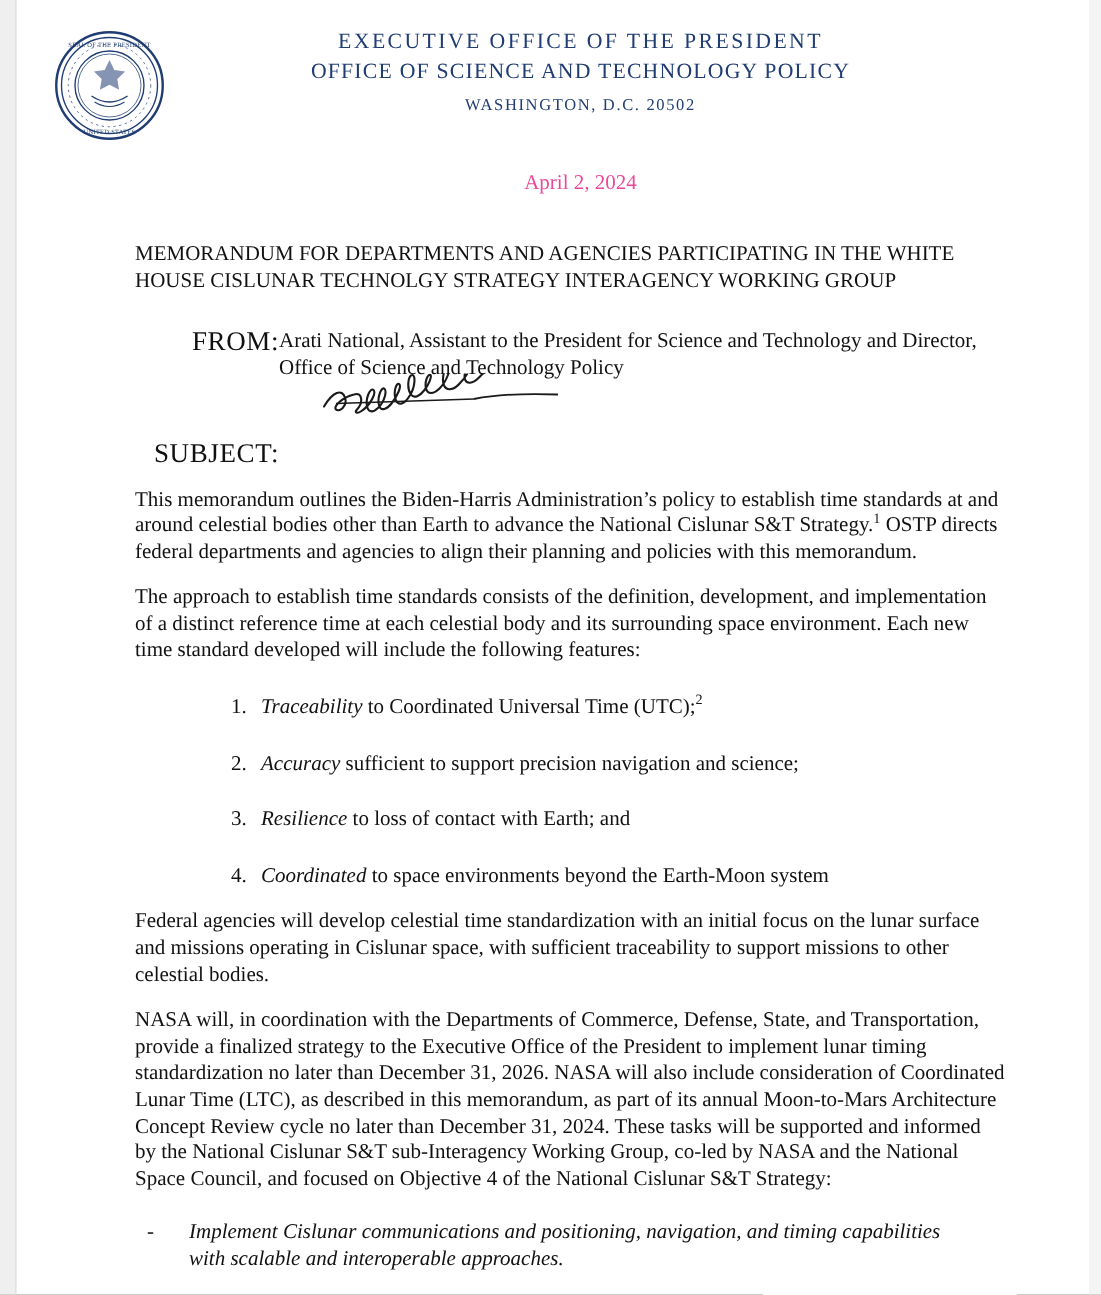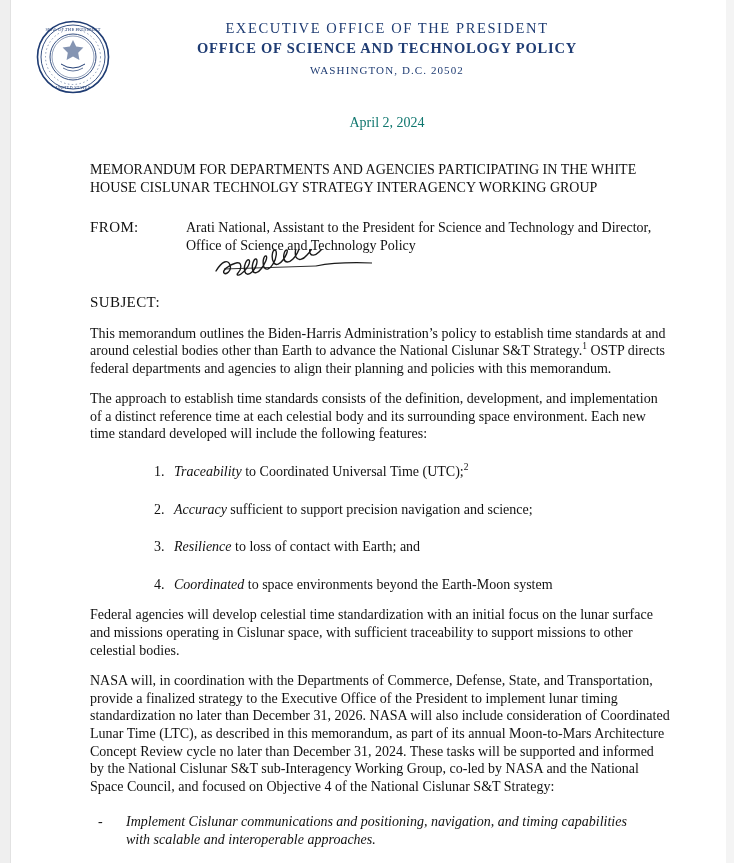--- a/index.html
+++ b/index.html
@@ -51,33 +51,33 @@
     color: #1f3c73;
     margin-left: 40px;
   }
   .lh1 {
     font-size: 14.5px;
     letter-spacing: 1.6px;
     line-height: 20px;
   }
   .lh2 {
     font-size: 14.5px;
-    font-weight: bold;
+    font-weight: normal;
     letter-spacing: 0.8px;
     line-height: 21px;
   }
   .lh3 {
     font-size: 11px;
     letter-spacing: 1.1px;
     line-height: 22px;
   }
   .date {
     text-align: center;
     font-size: 14px;
-    color: #0f766e;
+    color: #ec4899;
     margin-top: 34px;
     margin-left: 40px;
   }
 
   
   .body-wrap {
     margin-top: 30px;
     color: #111;
     font-size: 14px;
     line-height: 17.5px;
@@ -94,22 +94,23 @@
     position: relative;
   }
   .field-row {
     display: flex;
     align-items: flex-start;
     margin-bottom: 2px;
   }
   .field-label {
     width: 96px;
     flex: 0 0 96px;
-    font-size: 15px;
+    font-size: 18px;
     letter-spacing: 0.4px;
+    text-align: right;
   }
   .field-value {
     flex: 1;
     font-size: 14px;
     line-height: 17.5px;
   }
   .sig {
     position: absolute;
     left: 156px;
     top: 30px;

